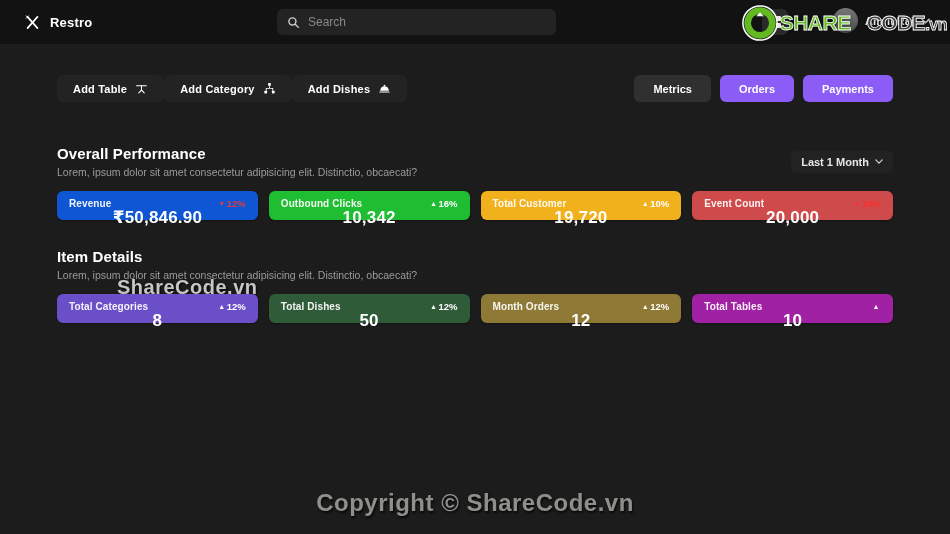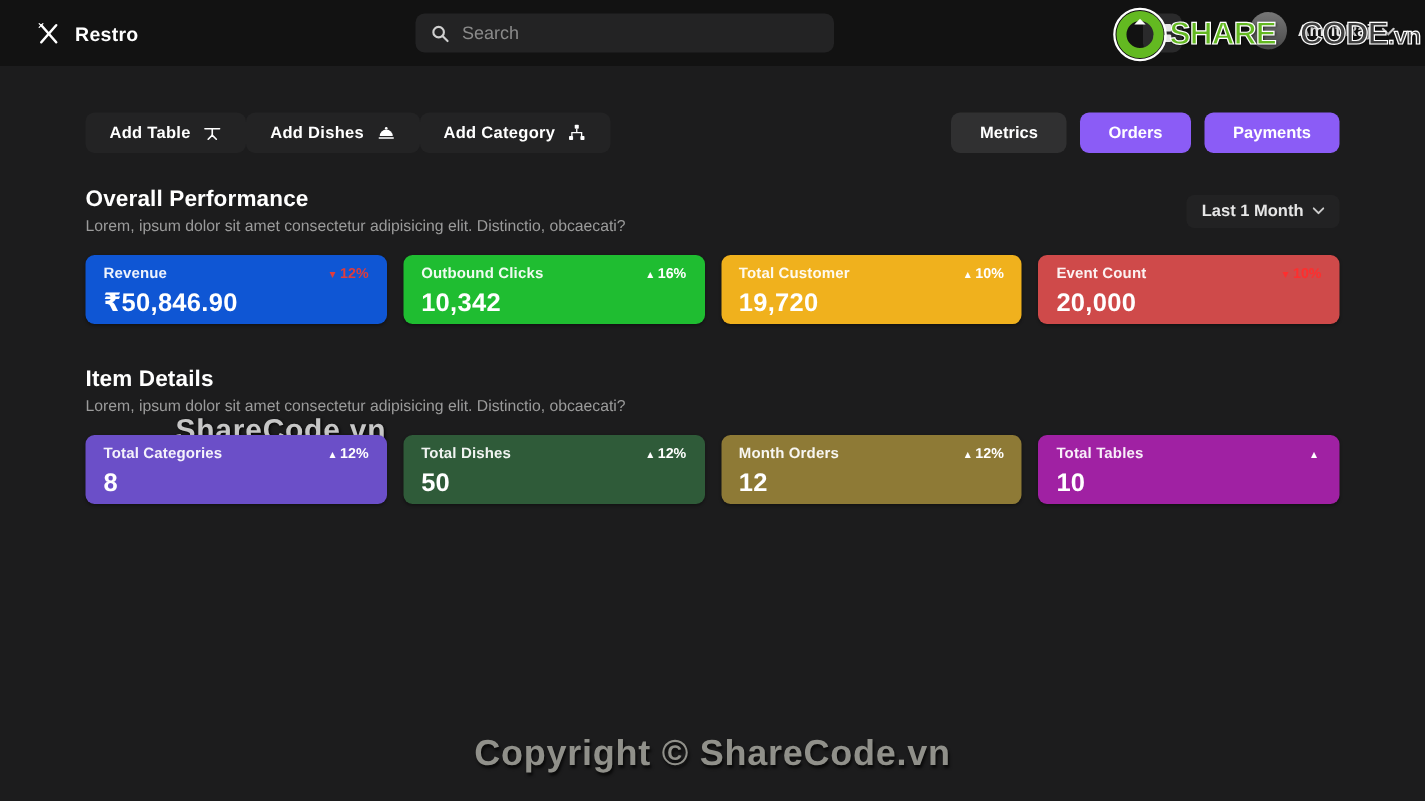--- a/index.html
+++ b/index.html
@@ -49,35 +49,36 @@
   .toolbar { margin-top:31px; display:flex; align-items:center; }
   .btn {
     height:27px; background:#232324; color:#fff; border:none; border-radius:6px;
     font-family:inherit; font-size:11px; font-weight:700; padding:0 16px;
     display:flex; align-items:center; gap:8px; cursor:pointer; letter-spacing:.2px;
   }
   .tabs { margin-left:auto; display:flex; gap:9px; }
   .tab { height:27px; background:#8b5cf6; border:none; border-radius:6px; color:#fff;
     font-family:inherit; font-size:11px; font-weight:700; padding:0 19px; cursor:pointer; }
   .tab.active { background:#303031; }
-  .section-head { margin-top:22px; display:flex; align-items:center; }
+  .section-head { margin-top:43px; display:flex; align-items:center; }
   .section-head.second { margin-top:28px; }
   .sec-title { font-size:15px; font-weight:700; letter-spacing:.1px; }
   .sec-sub { font-size:10.5px; color:#9b9b9b; margin-top:4px; }
   .filter-btn {
     margin-left:auto; background:#222223; border:none; border-radius:5px; color:#e6e6e6;
     font-family:inherit; font-size:11px; font-weight:600; height:22px; padding:0 10px;
     display:flex; align-items:center; gap:6px; cursor:pointer;
   }
   .cards { margin-top:13px; display:grid; grid-template-columns:repeat(4,1fr); gap:11px;
     position:relative; z-index:2; }
   .card {
-    height:46px; border-radius:6px; padding:7px 12px 6px;
+    height:29px; border-radius:6px; padding:7px 12px 6px;
     display:flex; flex-direction:column; justify-content:space-between;
     box-shadow:0 1px 2px rgba(0,0,0,.3);
+    text-align:center;
   }
   .card-head { display:flex; align-items:center; justify-content:space-between; }
   .card-label { font-size:10px; font-weight:600; color:rgba(255,255,255,.93); letter-spacing:.1px; }
   .card-delta { font-size:9.5px; font-weight:700; display:flex; align-items:center; gap:3px; }
   .card-delta .caret { font-size:8px; line-height:1; }
   .card-value { font-size:17px; font-weight:700; letter-spacing:.2px; line-height:1; }
   
   .wm-center {
     position:absolute; left:117px; top:276px; z-index:1; pointer-events:none;
     font-size:20px; font-weight:700; color:#c6c6c6; letter-spacing:.5px;
@@ -160,40 +161,40 @@
       <span>Add Table</span>
       <span>
         <svg width="13" height="13" viewBox="0 0 24 24" fill="none" stroke="#fff" stroke-width="2" stroke-linecap="round">
           <path d="M3 7 H21"></path>
             <path d="M12 7 V15"></path>
             <path d="M7 20 L12 15 L17 20"></path>
         </svg>
       </span>
     </button>
     <button class="btn">
-      <span>Add Dishes</span>
-      <span>
-        <svg width="13" height="13" viewBox="0 0 24 24" fill="#fff">
-          <path d="M4 16 a8 8 0 0 1 16 0 Z"></path>
-          <circle cx="12" cy="6.5" r="1.6"></circle>
-          <rect x="2.5" y="17.5" width="19" height="2" rx="1"></rect>
-        </svg>
-      </span>
-    </button>
-    <button class="btn">
       <span>Add Category</span>
       <span>
         <svg width="13" height="13" viewBox="0 0 24 24" fill="#fff">
           <rect x="9.5" y="2" width="5" height="5" rx="1"></rect>
           <rect x="2.5" y="16" width="5" height="5" rx="1"></rect>
           <rect x="16.5" y="16" width="5" height="5" rx="1"></rect>
           <path d="M11.2 7h1.6v4h6v5h-1.6v-3.4H6.8V16H5.2v-5h6z"></path>
         </svg>
       </span>
     </button>
+    <button class="btn">
+      <span>Add Dishes</span>
+      <span>
+        <svg width="13" height="13" viewBox="0 0 24 24" fill="#fff">
+          <path d="M4 16 a8 8 0 0 1 16 0 Z"></path>
+          <circle cx="12" cy="6.5" r="1.6"></circle>
+          <rect x="2.5" y="17.5" width="19" height="2" rx="1"></rect>
+        </svg>
+      </span>
+    </button>
 
     <div class="tabs">
       <button class="tab active">Metrics</button>
       <button class="tab">Orders</button>
       <button class="tab">Payments</button>
     </div>
   </div>
 
   <div class="section-head">
     <div>

